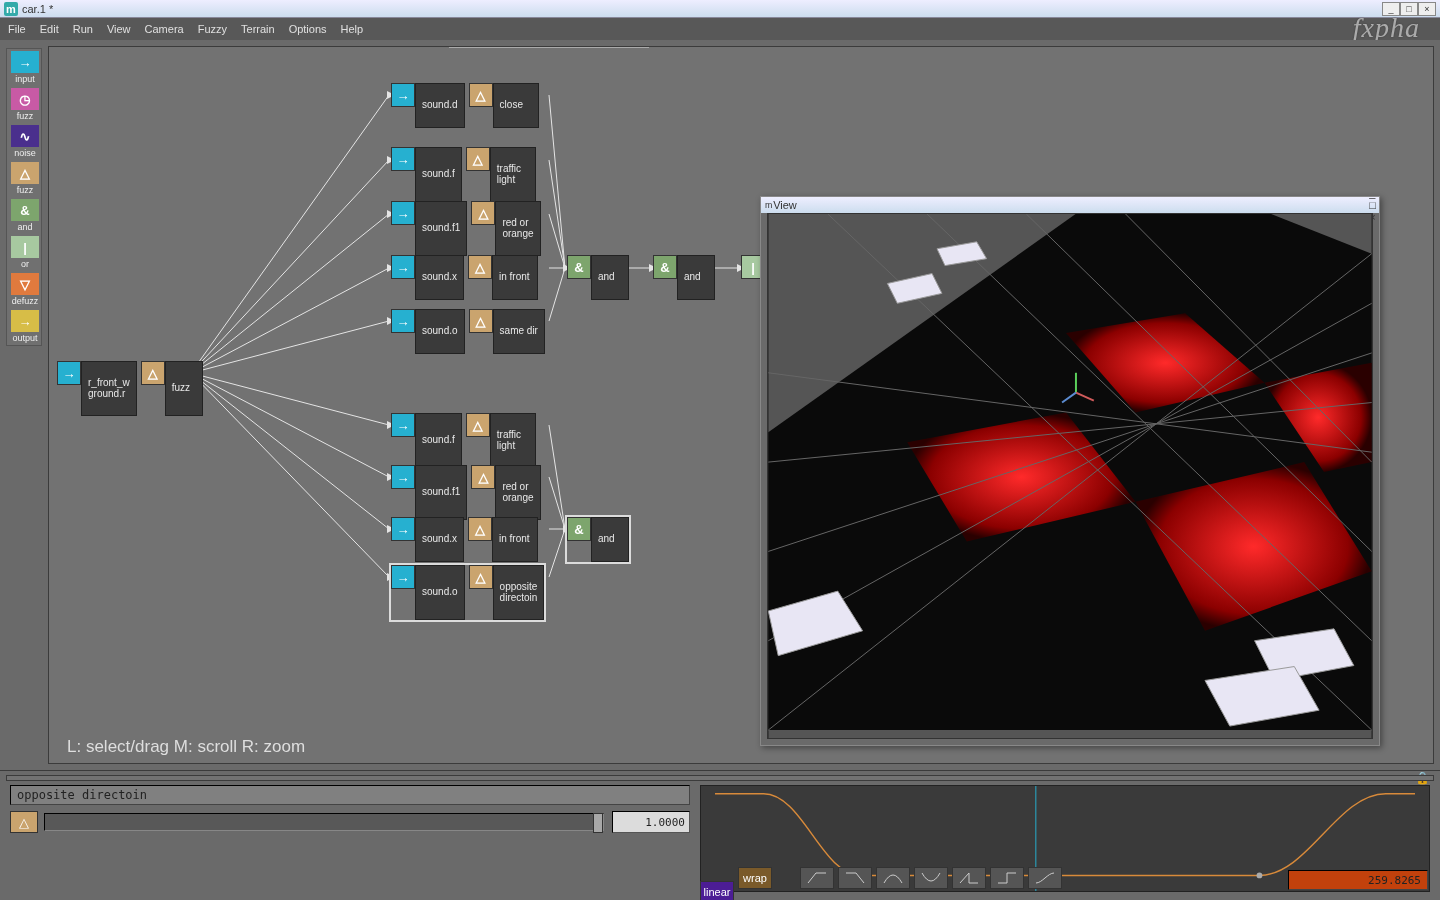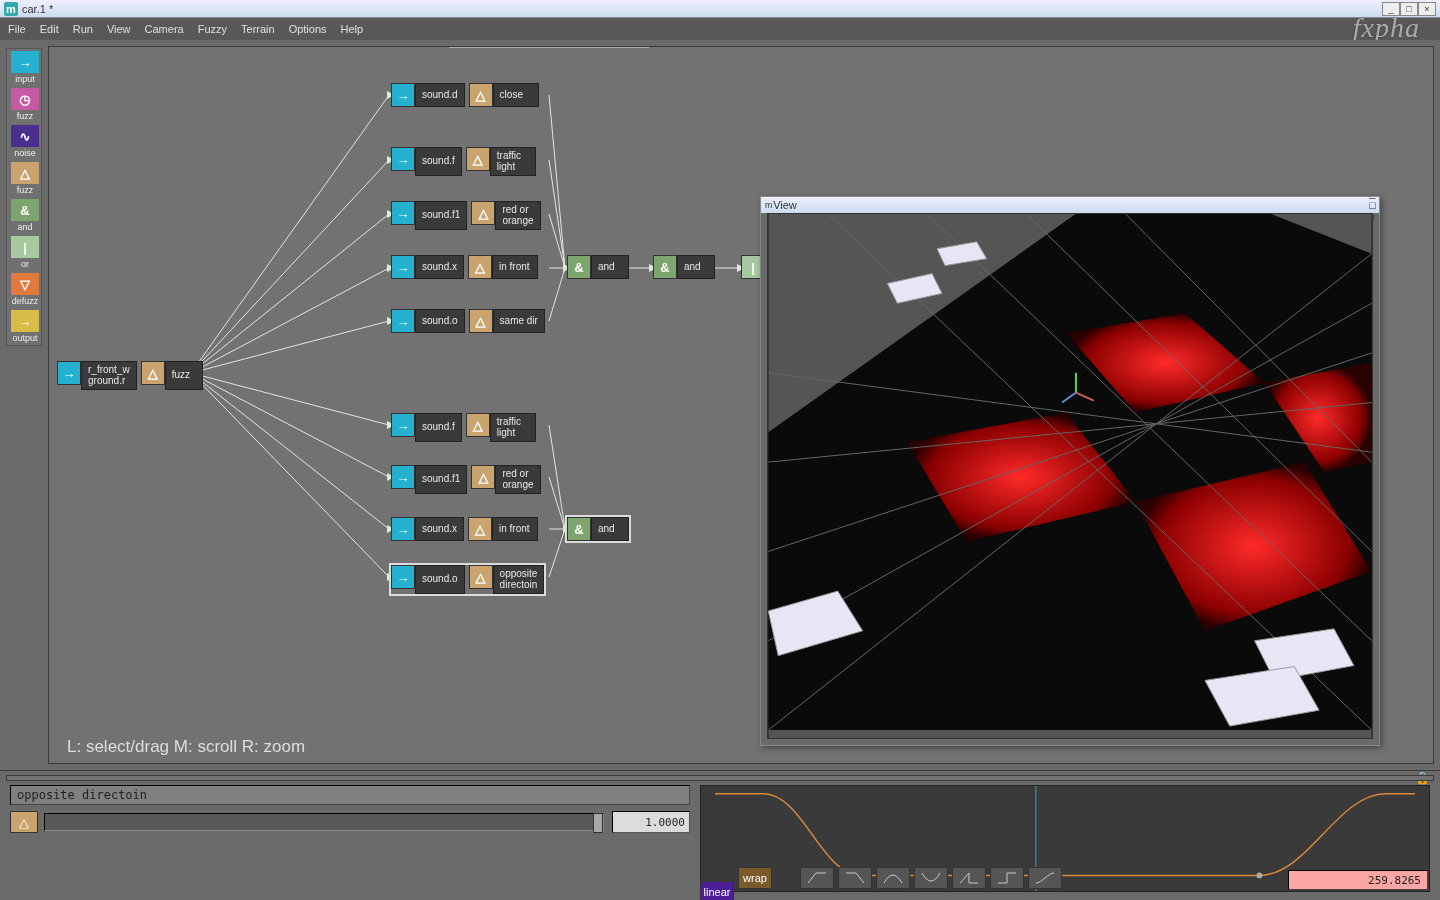--- a/index.html
+++ b/index.html
@@ -18,21 +18,21 @@
 
 .toolpal { position:absolute; top:8px; left:6px; width:36px; display:flex; flex-direction:column; gap:0; background:#707070; border:1px solid #555; }
 .tool { width:36px; display:flex; flex-direction:column; align-items:center; padding:2px 0; }
 .tool .ti { width:28px; height:22px; display:flex; align-items:center; justify-content:center; color:#fff; font-weight:bold; font-size:13px; }
 .tool .tl { font-size:9px; color:#eee; margin-top:1px; }
 .c-input{background:#26b0d0;} .c-timer{background:#c85aa5;} .c-noise{background:#4a2f8d;} .c-fuzz{background:#caa46e;}
 .c-and{background:#7da56d;} .c-or{background:#a7c9a0;color:#fff;} .c-defuzz{background:#e07a3e;} .c-output{background:#d7bd47;}
 
 .nd { position:absolute; display:flex; align-items:stretch; }
 .nd .ic { width:24px; height:24px; display:flex; align-items:center; justify-content:center; color:#fff; font-weight:bold; font-size:13px; border:1px solid #333; }
-.nd .lbl { background:#3a3a3a; color:#e8e8e8; min-width:46px; padding:3px 6px; border:1px solid #222; display:flex; align-items:center; line-height:1.05; font-size:10px; }
+.nd .lbl { background:#3a3a3a; color:#e8e8e8; min-width:46px; padding:16px 6px; border:1px solid #222; display:flex; align-items:center; line-height:1.05; font-size:10px; }
 .nd .lbl.narrow{min-width:38px;}
 .nd .gap{width:4px;}
 .sel { outline:2px solid #dcdcdc; }
 svg.wires{position:absolute; top:0; left:0; width:100%; height:100%; pointer-events:none;}
 
 .hint { position:absolute; left:18px; bottom:6px; color:#dedede; font-size:17px; }
 
 .viewdrop { position:absolute; top:48px; right:12px; width:70px; height:16px; background:#808080; border:1px solid #3a3a3a; color:#e8e8e8; padding:1px 14px 1px 4px; font-size:10px; }
 .viewdrop:after{content:"▾"; position:absolute; right:3px; top:1px; font-size:9px;}
 
@@ -48,21 +48,21 @@
 .slider .thumb{ position:absolute; left:548px; top:-1px; width:10px; height:20px; background:#a8a8a8; border:1px solid #333;}
 .valfld { position:absolute; top:40px; left:612px; width:78px; height:22px; background:#dcdcdc; border:1px inset #555; text-align:right; padding:4px; font-family:monospace; font-size:11px; color:#222;}
 
 .curvearea { position:absolute; top:14px; left:700px; right:10px; bottom:8px; background:#3a3a3a; border:1px solid #222; }
 .curvearea svg { width:100%; height:100%; }
 
 .shapebtns { position:absolute; bottom:10px; left:700px; right:160px; height:24px; display:flex; gap:4px; align-items:center;}
 .sbtn{ width:34px; height:22px; background:#555; border:1px solid #333; display:flex; align-items:center; justify-content:center; color:#ccc;}
 .sbtn.act{ background:#4c1d95; color:#fff;margin-top:27px;}
 .sbtn.act2{ background:#7a5a2a; color:#fff;}
-.numout{ position:absolute; right:12px; bottom:10px; width:140px; height:20px; background:#fca5a5; border:1px inset #444; text-align:right; padding:3px 6px; font-family:monospace; color:#222;}
+.numout{ position:absolute; right:12px; bottom:10px; width:140px; height:20px; background:#c2410c; border:1px inset #444; text-align:right; padding:3px 6px; font-family:monospace; color:#222;}
 .lockic{ position:absolute; right:10px; top:0; font-size:12px; color:#c2a24c;}
 
 .wm{ position:absolute; top:12px; right:20px; font-family:Georgia,serif; font-size:28px; color:rgba(255,255,255,0.55); font-style:italic; letter-spacing:1px; pointer-events:none; text-shadow:0 0 2px rgba(0,0,0,0.3);}
 </style>
 </head>
 <body>
 
 <div class="titlebar">
   <span class="logo-m">m</span>
   <span>car.1 *</span>

